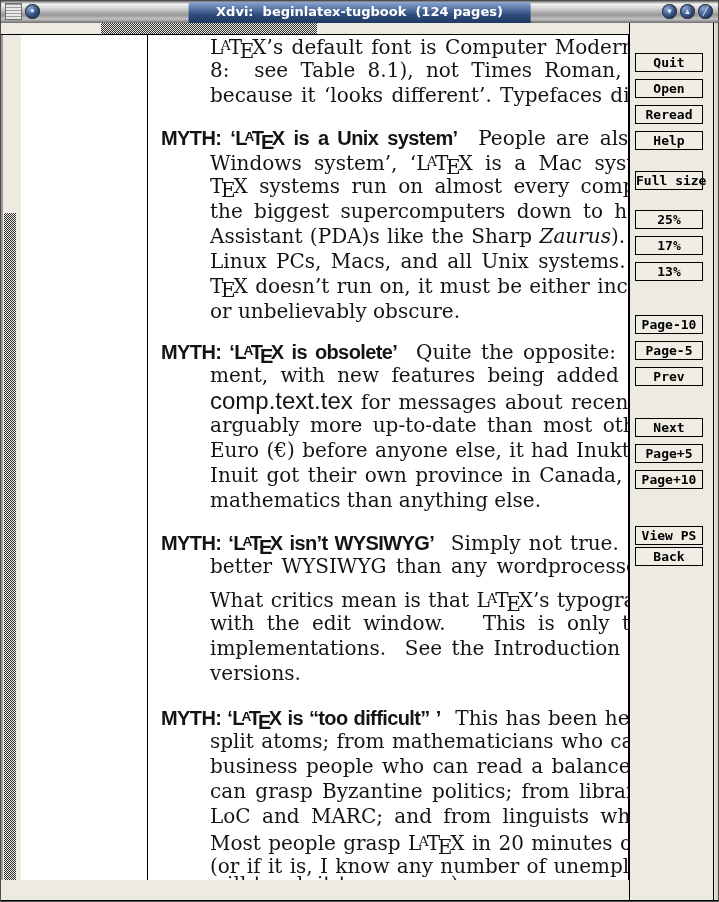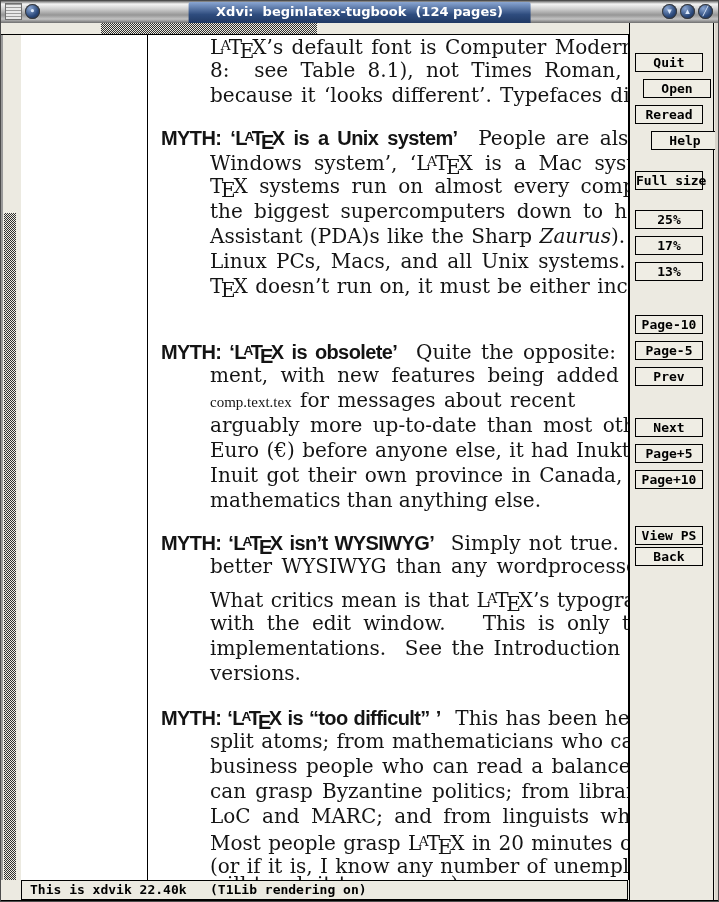--- a/index.html
+++ b/index.html
@@ -46,21 +46,21 @@
     position:absolute;left:20px;top:34px;width:607px;height:845px;background:#ffffff;
     overflow:hidden;border-right:1px solid #000;box-sizing:content-box;
   }
   .page-rule{position:absolute;left:126px;top:0;width:1px;height:100%;background:#000;}
   .line{
     position:absolute;white-space:pre;color:#141414;
     font-family:"DejaVu Serif",serif;font-size:20px;line-height:25px;
   }
   .seg-b{font-family:"Liberation Sans",sans-serif;font-weight:bold;font-size:20px;letter-spacing:-0.6px;}
   .seg-i{font-style:italic;}
-  .seg-m{font-family:Liberation Serif, serif;font-size:15px;}
+  .seg-m{font-family:Liberation Sans, sans-serif;font-size:24px;}
   .lgA{font-size:0.68em;vertical-align:0.3em;margin-left:-0.18em;margin-right:-0.14em;}
   .lgE{vertical-align:-0.22em;margin-left:-0.12em;margin-right:-0.1em;}
   
   .sidebar{position:absolute;left:628px;top:22px;width:85px;height:877px;background:#ECEAE1;border-left:1px solid #000;border-right:1px solid #000;box-sizing:border-box;}
   .sframe{position:absolute;left:714px;top:22px;width:4px;height:877px;background:#d8d4cb;}
   .sbtn{
     position:absolute;left:5px;width:68px;height:19px;box-sizing:border-box;
     border:1px solid #000;background:#EFEDE4;cursor:pointer;
     font-family:"DejaVu Sans Mono",monospace;font-weight:bold;font-size:13px;
     text-align:center;line-height:17px;color:#000;white-space:pre;
@@ -102,20 +102,21 @@
   <div class="line" style="top: -2px; left: 189px; word-spacing: 2px;"><span>L</span><span class="lgA">A</span><span>T</span><span class="lgE">E</span><span>X</span><span>’s default font is Computer Modern (bas</span></div>
       <div class="line" style="top: 23px; left: 189px; word-spacing: 6px;"><span>8:  see Table 8.1), not Times Roman, and s</span></div>
       <div class="line" style="top: 48px; left: 189px; word-spacing: 2px;"><span>because it ‘looks different’. Typefaces differ:</span></div>
       <div class="line" style="top: 89px; left: 140px; word-spacing: 4px;"><span class="seg-b">MYTH: ‘</span><span class="seg-b"><span>L</span><span class="lgA">A</span><span>T</span><span class="lgE">E</span><span>X</span></span><span class="seg-b"> is a Unix system’</span><span>  People are also hear</span></div>
       <div class="line" style="top: 114px; left: 189px; word-spacing: 6px;"><span>Windows system’, ‘</span><span>L</span><span class="lgA">A</span><span>T</span><span class="lgE">E</span><span>X</span><span> is a Mac system’,</span></div>
       <div class="line" style="top: 139px; left: 189px; word-spacing: 5px;"><span>T</span><span class="lgE">E</span><span>X</span><span> systems run on almost every computer</span></div>
       <div class="line" style="top: 164px; left: 189px; word-spacing: 5px;"><span>the biggest supercomputers down to handh</span></div>
       <div class="line" style="top: 189px; left: 189px; word-spacing: 1px;"><span>Assistant (PDA)s like the Sharp </span><span class="seg-i">Zaurus</span><span>).  That</span></div>
       <div class="line" style="top: 214px; left: 189px; word-spacing: 3px;"><span>Linux PCs, Macs, and all Unix systems.  If y</span></div>
       <div class="line" style="top: 239px; left: 189px; word-spacing: 1px;"><span>T</span><span class="lgE">E</span><span>X</span><span> doesn’t run on, it must be either incredib</span></div>
+      <div class="line" style="top: 264px; left: 189px;"><span>or unbelievably obscure.</span></div>
       <div class="line" style="top: 303px; left: 140px; word-spacing: 3px;"><span class="seg-b">MYTH: ‘</span><span class="seg-b"><span>L</span><span class="lgA">A</span><span>T</span><span class="lgE">E</span><span>X</span></span><span class="seg-b"> is obsolete’</span><span>  Quite the opposite:  it’s un</span></div>
       <div class="line" style="top: 328px; left: 189px; word-spacing: 6px;"><span>ment, with new features being added almo</span></div>
       <div class="line" style="top: 353px; left: 189px; word-spacing: 2px;"><span class="seg-m">comp.text.tex</span><span> for messages about recent</span></div>
       <div class="line" style="top: 378px; left: 189px; word-spacing: 4px;"><span>arguably more up-to-date than most other s</span></div>
       <div class="line" style="top: 403px; left: 189px; word-spacing: 1px;"><span>Euro (€) before anyone else, it had Inuktitut</span></div>
       <div class="line" style="top: 428px; left: 189px; word-spacing: 2px;"><span>Inuit got their own province in Canada, and</span></div>
       <div class="line" style="top: 453px; left: 189px;"><span>mathematics than anything else.</span></div>
       <div class="line" style="top: 494px; left: 140px; word-spacing: 2px;"><span class="seg-b">MYTH: ‘</span><span class="seg-b"><span>L</span><span class="lgA">A</span><span>T</span><span class="lgE">E</span><span>X</span></span><span class="seg-b"> isn’t WYSIWYG’</span><span>  Simply not true.  The D</span></div>
       <div class="line" style="top: 519px; left: 189px; word-spacing: 3px;"><span>better WYSIWYG than any wordprocessor an</span></div>
       <div class="line" style="top: 551px; left: 189px; word-spacing: 1px;"><span>What critics mean is that </span><span>L</span><span class="lgA">A</span><span>T</span><span class="lgE">E</span><span>X</span><span>’s typographic d</span></div>
@@ -127,34 +128,33 @@
       <div class="line" style="top: 719px; left: 189px; word-spacing: 2px;"><span>business people who can read a balance shee</span></div>
       <div class="line" style="top: 744px; left: 189px; word-spacing: 3px;"><span>can grasp Byzantine politics; from librarian</span></div>
       <div class="line" style="top: 769px; left: 189px; word-spacing: 5px;"><span>LoC and MARC; and from linguists who d</span></div>
       <div class="line" style="top: 794px; left: 189px; word-spacing: 1px;"><span>Most people grasp </span><span>L</span><span class="lgA">A</span><span>T</span><span class="lgE">E</span><span>X</span><span> in 20 minutes or so.</span></div>
       <div class="line" style="top: 819px; left: 189px; word-spacing: 1px;"><span>(or if it is, I know any number of unemploye</span></div>
       <div class="line" style="top: 837px; left: 189px; word-spacing: 1px;"><span>will teach it to you . . . )</span></div>
     </div>
 
   <div class="sidebar" id="sidebar">
       <div class="sbtn" style="top: 30px;">Quit</div>
-      <div class="sbtn" style="top: 56px; margin-left: 8px;">Open</div>
+      <div class="sbtn" style="top: 56px;">Open</div>
       <div class="sbtn" style="top: 82px;">Reread</div>
-      <div class="sbtn" style="top: 108px; margin-left: 16px;">Help</div>
+      <div class="sbtn" style="top: 108px;">Help</div>
       <div class="sbtn" style="top: 148px;">Full size</div>
       <div class="sbtn" style="top: 187px;">25%</div>
       <div class="sbtn" style="top: 213px;">17%</div>
       <div class="sbtn" style="top: 239px;">13%</div>
       <div class="sbtn" style="top: 292px;">Page-10</div>
       <div class="sbtn" style="top: 318px;">Page-5</div>
       <div class="sbtn" style="top: 344px;">Prev</div>
       <div class="sbtn" style="top: 395px;">Next</div>
       <div class="sbtn" style="top: 421px;">Page+5</div>
       <div class="sbtn" style="top: 447px;">Page+10</div>
       <div class="sbtn" style="top: 503px;">View PS</div>
       <div class="sbtn" style="top: 524px;">Back</div>
     </div>
   <div class="sframe"></div>
 
-  <div class="statusbar">This is xdvik 22.40k   (T1Lib rendering on)</div>
   <div class="bottomband"></div>
 
 </div>
 
 </body></html>

